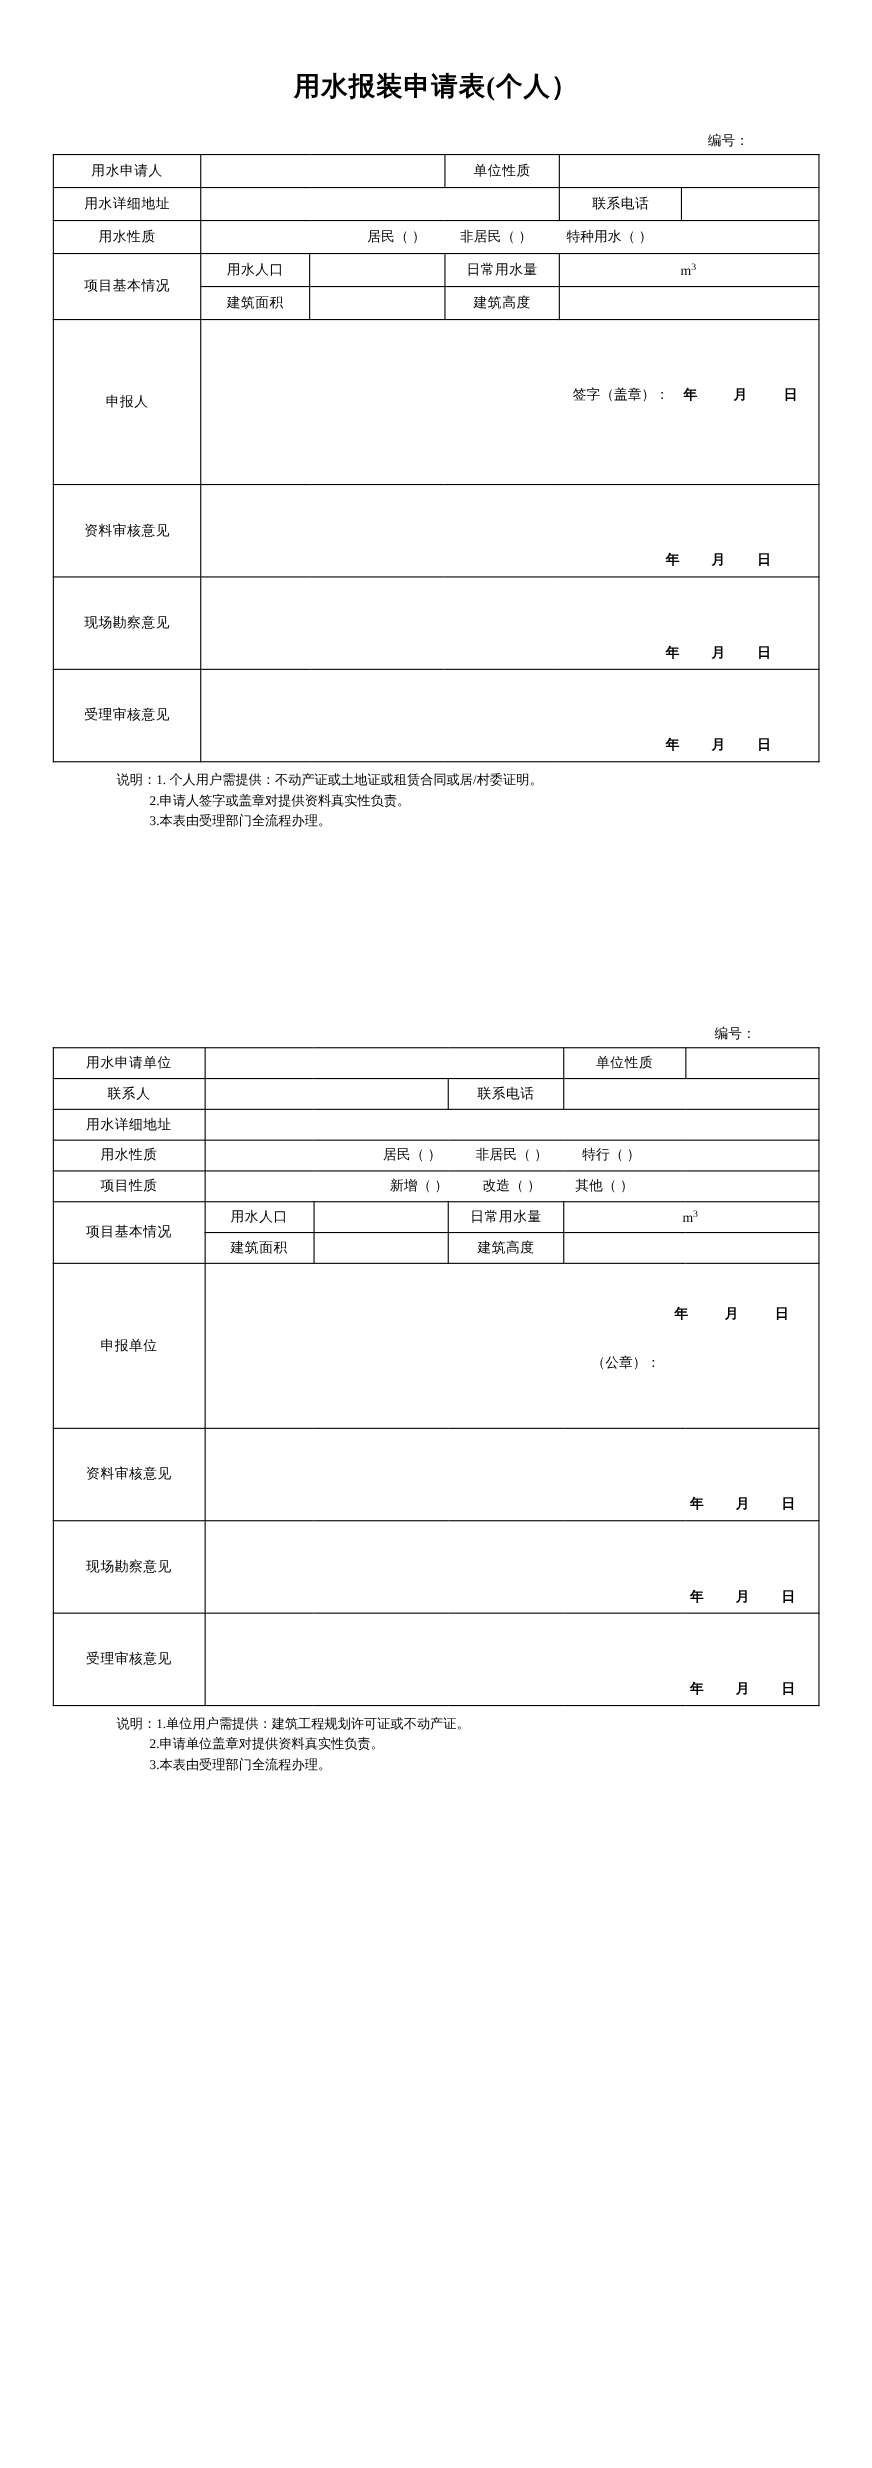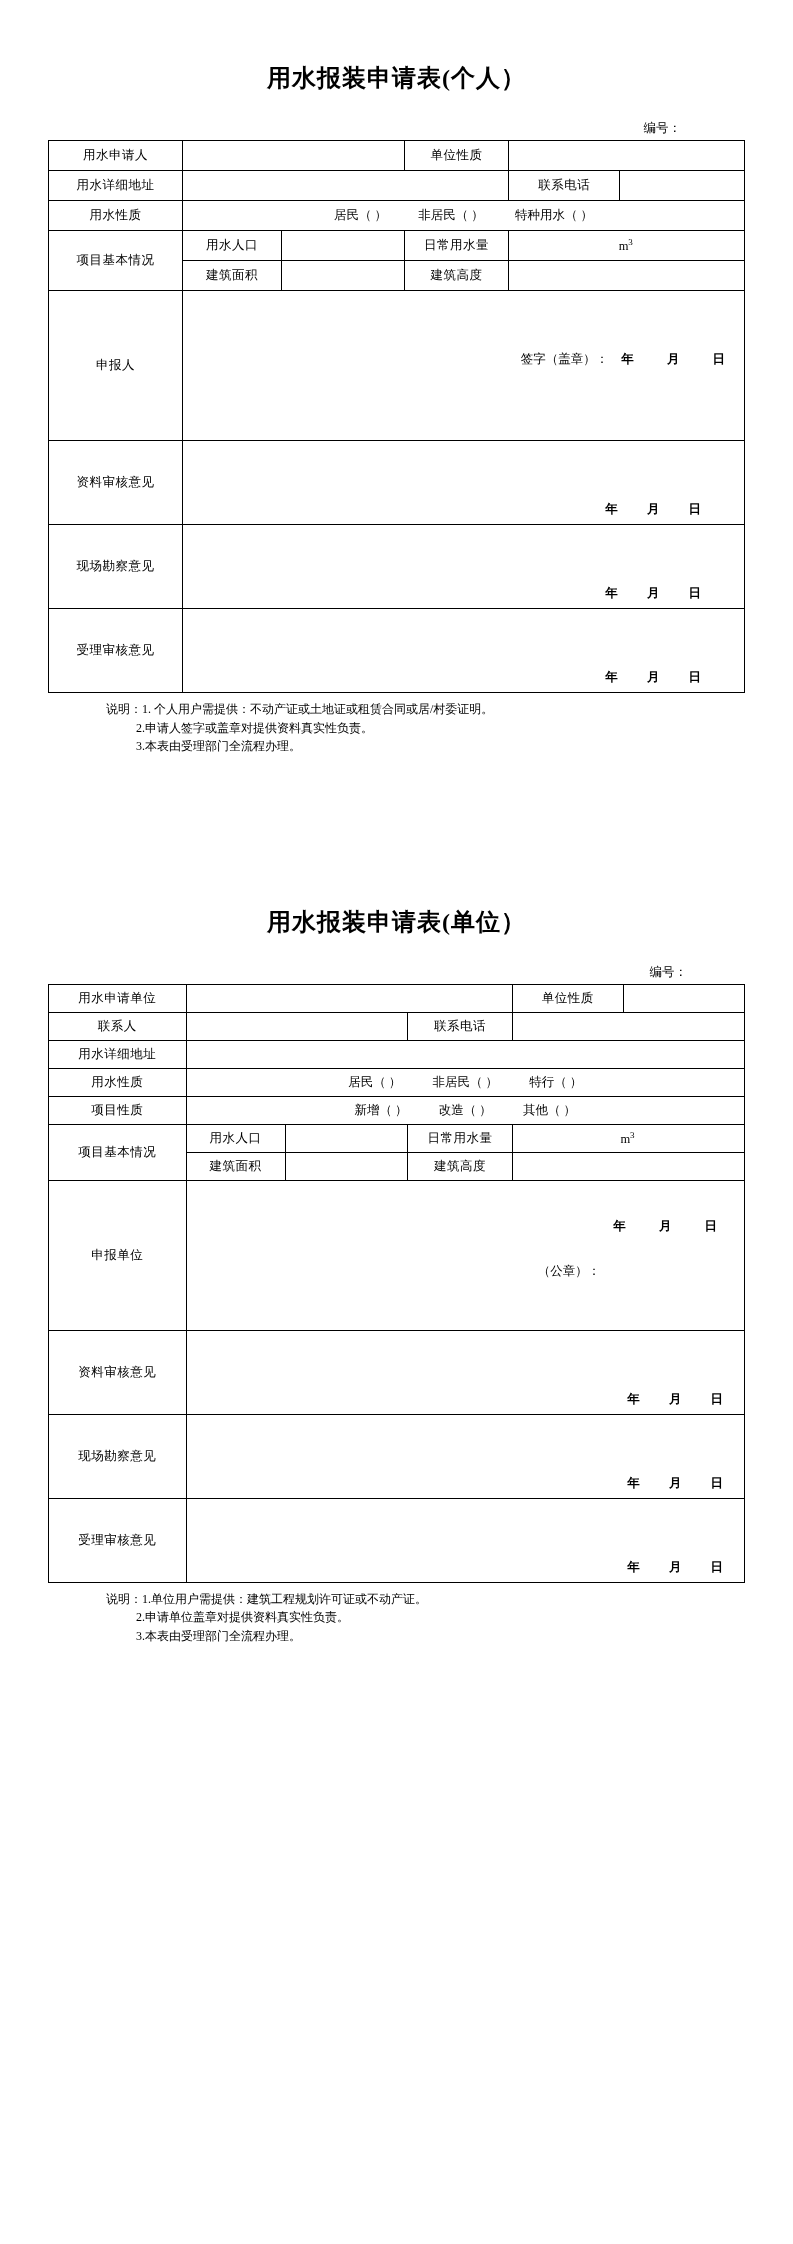--- a/index.html
+++ b/index.html
@@ -236,21 +236,20 @@
       <div class="note-line">说明：1. 个人用户需提供：不动产证或土地证或租赁合同或居/村委证明。</div>
       <div class="note-line indent">2.申请人签字或盖章对提供资料真实性负责。</div>
       <div class="note-line indent">3.本表由受理部门全流程办理。</div>
     </div>
   </div>
 
   <div class="spacer-between-forms"></div>
 
   <div class="form-block">
 
-    <div class="form-title">用水报装申请表(单位）</div>
 
     <div class="spacer-title-gap"></div>
 
     <div class="code-line-2">编号：</div>
 
     <table class="form">
       <colgroup>
         <col style="width:118px">
         <col style="width:85px">
         <col style="width:105px">

